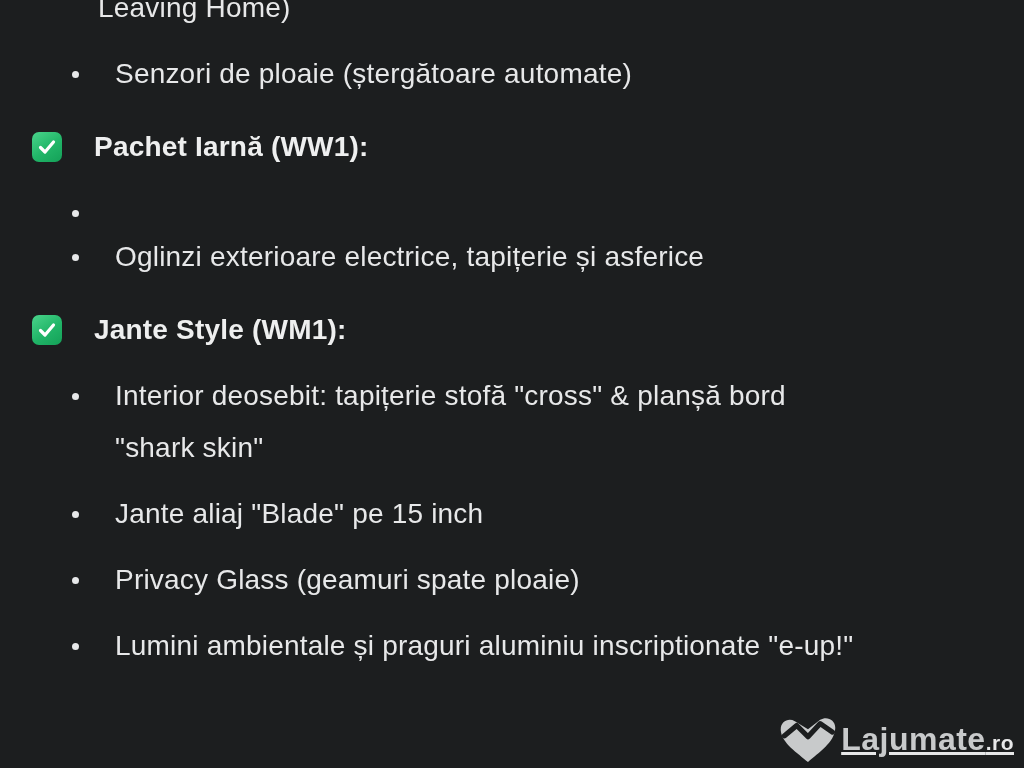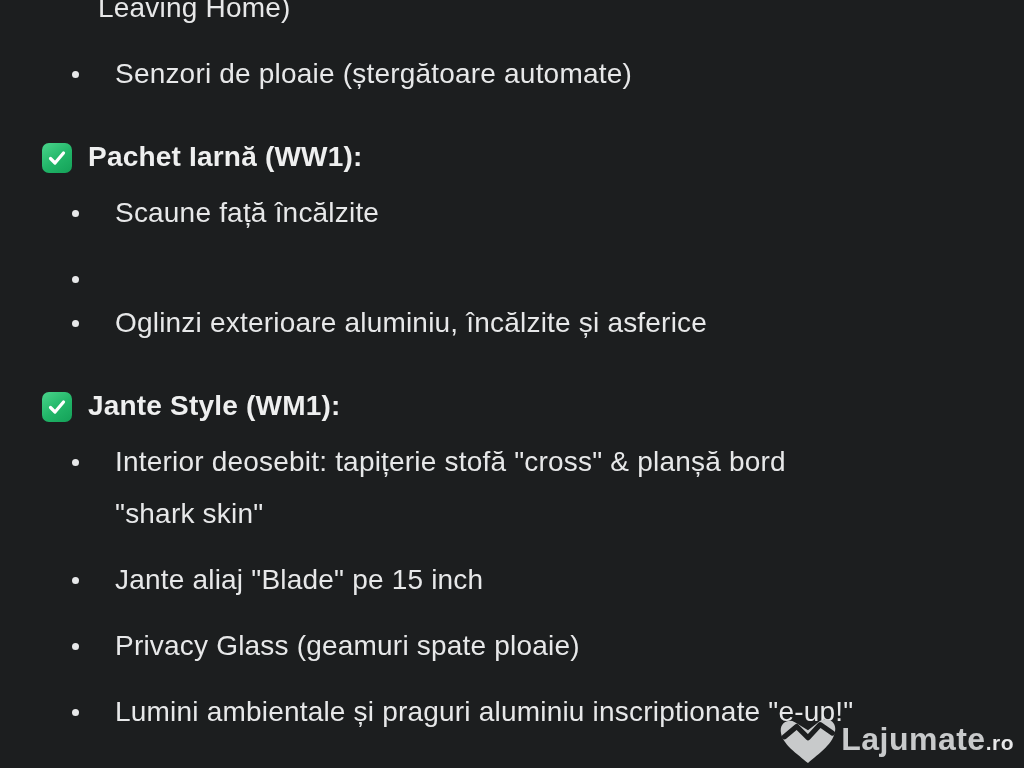--- a/index.html
+++ b/index.html
@@ -17,25 +17,26 @@
   }
   .feature-list {
     position: absolute;
     left: 0;
     top: -18px;
     width: 1024px;
   }
   .section { }
   .sec-header {
     display: flex;
-    align-items: flex-end;
+    align-items: center;
     height: 52px;
     margin-top: 21px;
     margin-bottom: 14px;
-    padding-left: 42px;
+    padding-left: 32px;
+    gap: 16px;
   }
   .check-badge {
     width: 30px;
     height: 30px;
     border-radius: 7px;
     background: linear-gradient(145deg, #4ad48b 0%, #21b568 55%, #14a158 100%);
     display: flex;
     align-items: center;
     justify-content: center;
     flex: 0 0 auto;
@@ -69,21 +70,22 @@
   .li-text div {
     line-height: 52px;
     white-space: nowrap;
   }
   .li.cont .li-text { margin-left: 19px; }
   .watermark {
     position: absolute;
     top: 717px;
     right: 10px;
     display: flex;
-    align-items: flex-end;
+    align-items: flex-start;
+    text-decoration: underline;
   }
   .watermark-mark {
     width: 62px;
     height: 47px;
     margin-right: 2px;
   }
   .watermark-text {
     font-size: 32px;
     font-weight: 700;
     line-height: 44px;
@@ -117,31 +119,25 @@
       <div class="sec-header">
         <span class="check-badge">
     <svg width="22" height="22" viewBox="0 0 22 22">
       <polyline points="4.5,11.5 9,16 17.5,6" fill="none" stroke="#ffffff" stroke-width="3.2" stroke-linecap="round" stroke-linejoin="round"></polyline>
     </svg>
   </span>
         <span class="sec-title">Pachet Iarnă (WW1):</span>
       </div>
       <div class="li">
         <span class="dot"></span>
-        <div class="li-text">
-          <div>Scaune față încălzite</div>
-        </div>
-      </div>
-      <div class="li">
-        <span class="dot"></span>
       </div>
       <div class="li">
         <span class="dot"></span>
         <div class="li-text">
-          <div>Oglinzi exterioare aluminiu, încălzite și asferice</div>
+          <div>Oglinzi exterioare electrice, tapițerie și asferice</div>
         </div>
       </div>
     </div>
     <div class="section">
       <div class="sec-header">
         <span class="check-badge">
     <svg width="22" height="22" viewBox="0 0 22 22">
       <polyline points="4.5,11.5 9,16 17.5,6" fill="none" stroke="#ffffff" stroke-width="3.2" stroke-linecap="round" stroke-linejoin="round"></polyline>
     </svg>
   </span>

